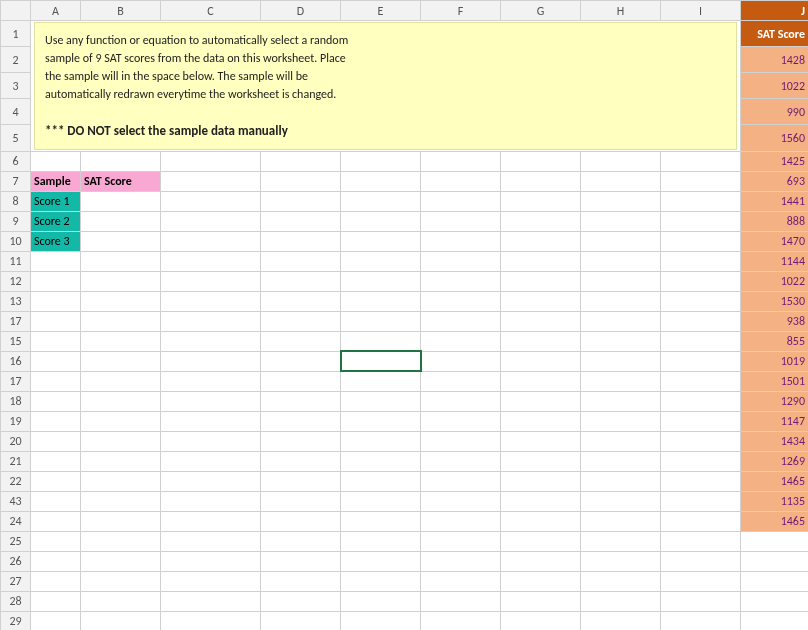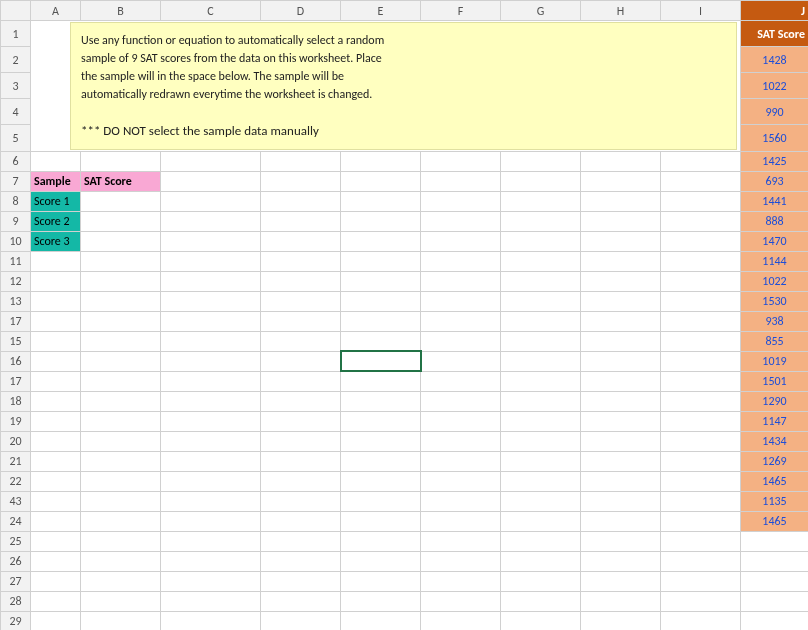--- a/index.html
+++ b/index.html
@@ -58,41 +58,40 @@
     }
 
     
     .instruction-box {
       background: #ffffc0;
       border: 1px solid #e0e0a0;
       padding: 8px 10px;
       font-size: 12px;
       line-height: 1.5;
       color: #222;
-      margin-left: 36px;
     }
 
     .instruction-box .bold-text {
-      font-weight: normal;
+      font-weight: bold;
       font-size: 13px;
     }
 
     
     .sat-header {
       background: #c55a11;
       color: white;
       font-weight: bold;
       text-align: right;
       border: 1px solid #d0d0d0;
     }
 
     .sat-data {
       background: #f4b183;
-      color: #1d4ed8;
-      text-align: center;
+      color: #701a75;
+      text-align: right;
       border: 1px solid #d0d0d0;
       margin-top: 6px;
     }
 
     
     .sample-header {
       font-weight: bold;
       background: #f9a8d4;
     }
 

